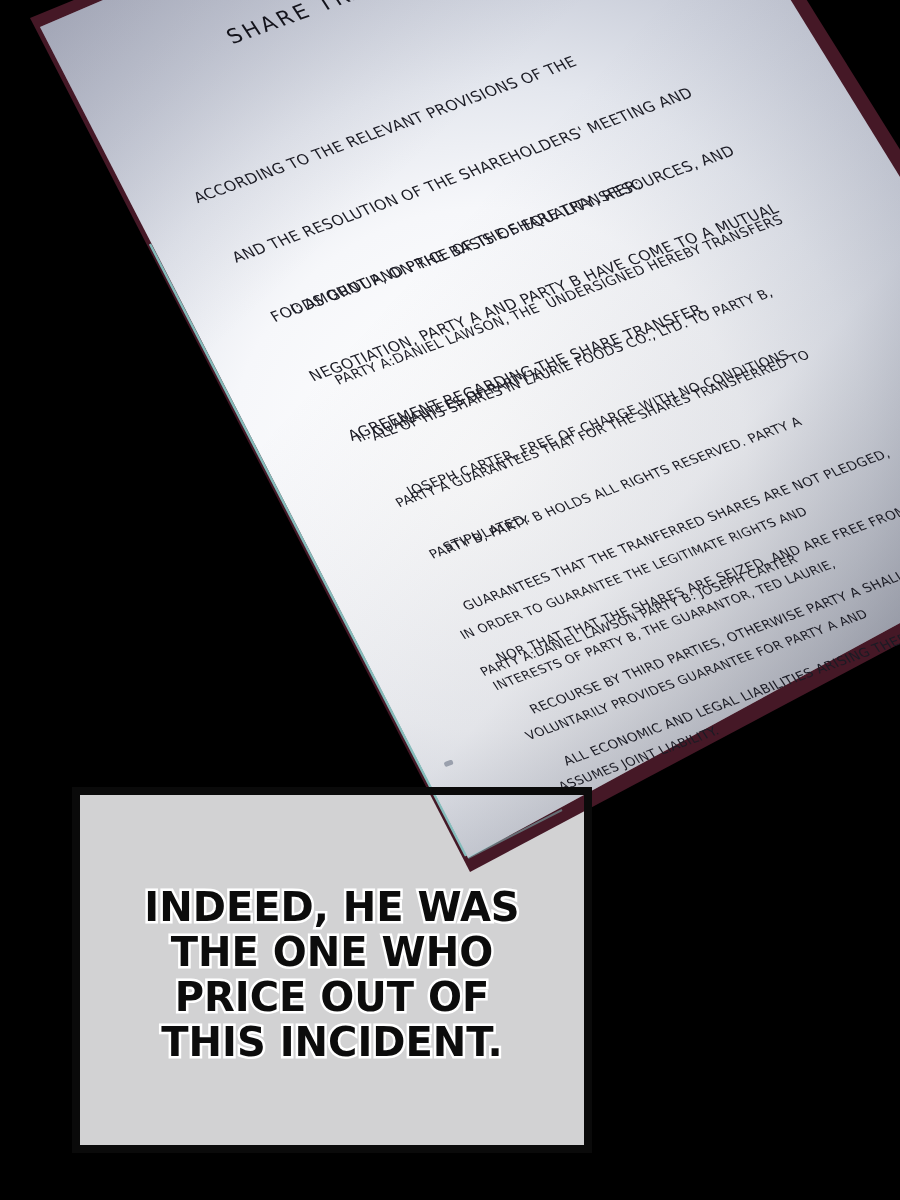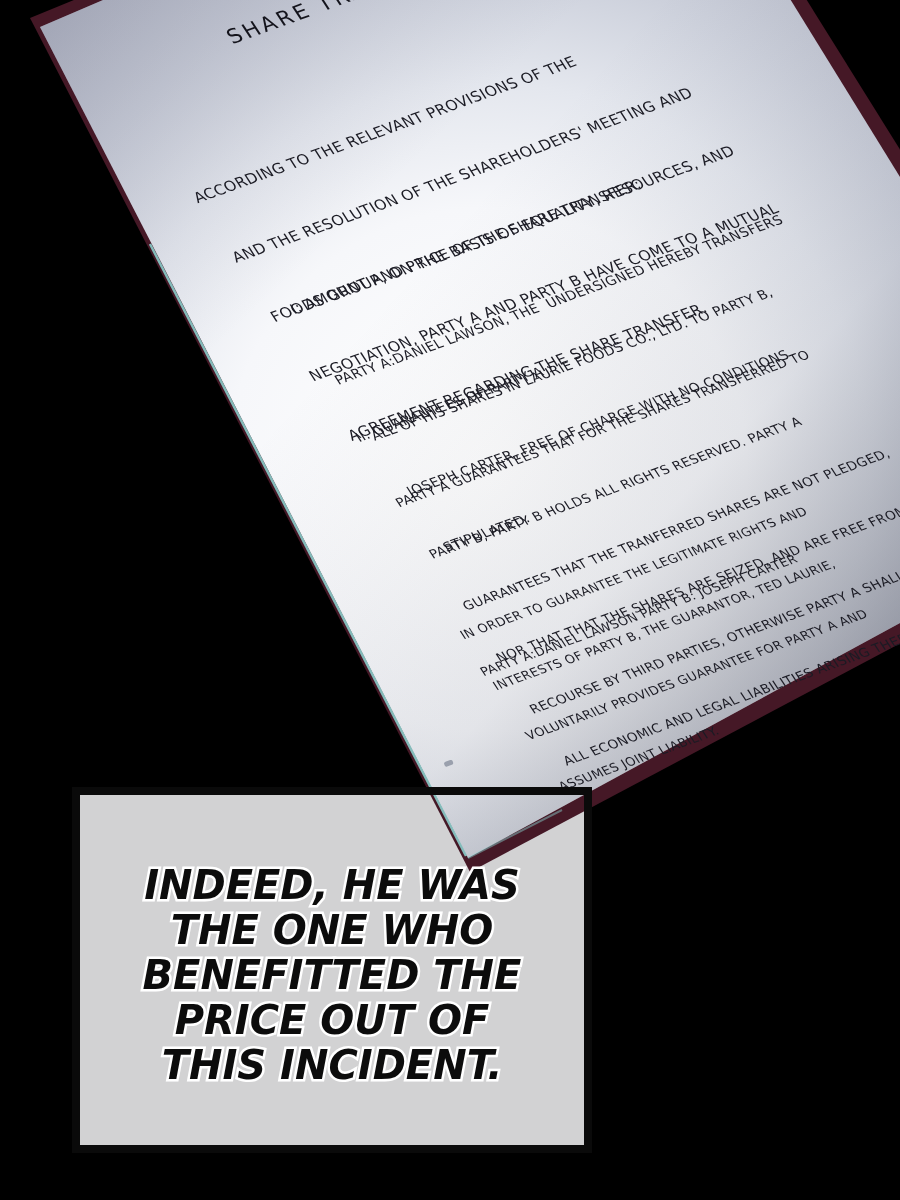--- a/index.html
+++ b/index.html
@@ -29,21 +29,21 @@
     z-index:1;background:#d2d2d3;box-sizing:border-box;
   }
   .caption-border{
     position:absolute;left:72px;top:787px;width:520px;height:366px;
     z-index:5;border:8px solid #0a0a0a;box-sizing:border-box;background:transparent;
   }
   .caption-text{
     position:absolute;left:72px;top:787px;width:520px;height:366px;z-index:6;
     display:flex;flex-direction:column;align-items:center;justify-content:center;
     padding-top:10px;box-sizing:border-box;
-    font-size:40px;line-height:45px;font-weight:bold;font-style:italic;
+    font-size:40px;line-height:45px;font-weight:bold;
     color:#0c0c0c;text-align:center;letter-spacing:0px;
     -webkit-text-stroke:5px #ffffff;paint-order:stroke fill;
   }
   .caption-line{white-space:pre;}
 </style>
 </head>
 <body>
 
 <div class="stage">
 
@@ -118,18 +118,17 @@
     </div>
 
     <div class="doc-block b-sig">PARTY A:DANIEL LAWSON PARTY B: JOSEPH CARTER</div>
   </div>
 
   <div class="caption-border"></div>
 
   <div class="caption-text">
     <div class="caption-line">INDEED, HE WAS</div>
     <div class="caption-line">THE ONE WHO</div>
-    <div class="caption-line">BENEFITTED THE</div>
     <div class="caption-line">PRICE OUT OF</div>
     <div class="caption-line">THIS INCIDENT.</div>
   </div>
 
 </div>
 
 </body></html>

